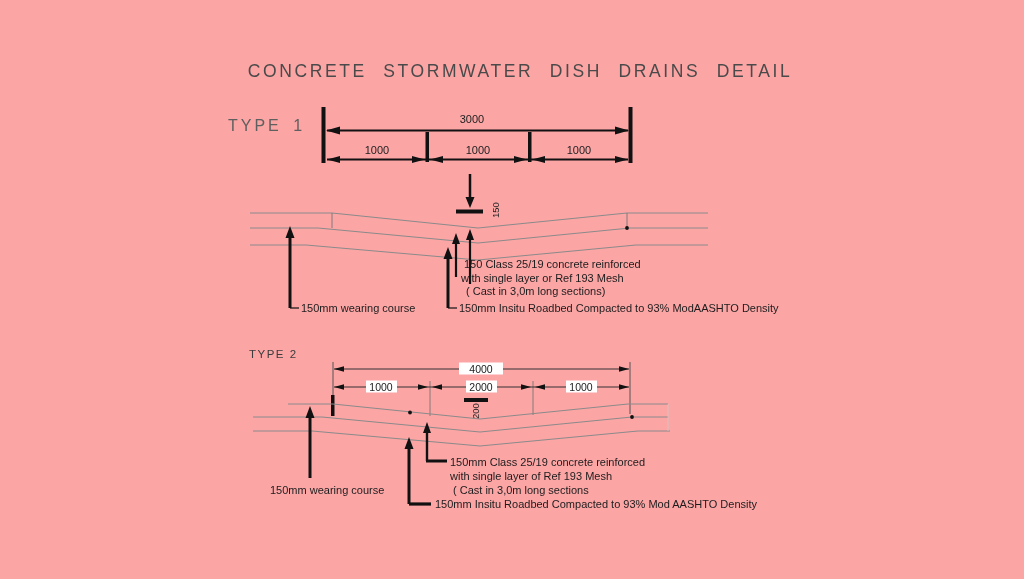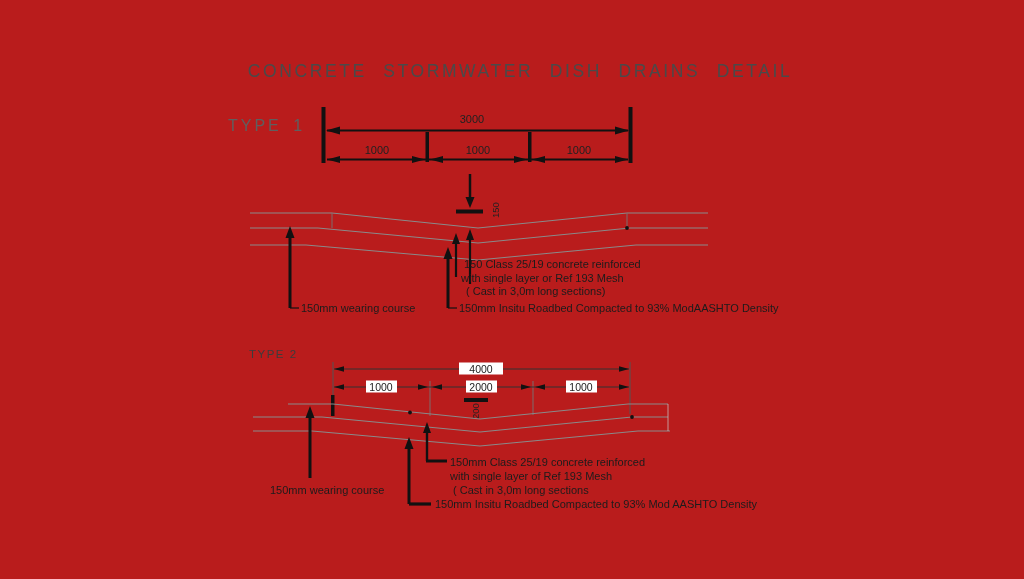--- a/index.html
+++ b/index.html
@@ -1,16 +1,16 @@
 <!DOCTYPE html>
 <html><head>
 <meta charset="utf-8">
 <style>
   html,body{margin:0;padding:0;background:#ffffff;}
-  .page{position:relative;width:1024px;height:579px;background:#b91c1c;overflow:hidden;
+  .page{position:relative;width:1024px;height:579px;background:#fca5a5;overflow:hidden;
         font-family:"Liberation Sans", sans-serif;}
   svg{display:block;}
   text{fill:#222222;font-family:"Liberation Sans", sans-serif;}
   .title-text{font-size:17.5px;letter-spacing:2.6px;word-spacing:9px;fill:#4a4a4a;}
   .type1-label{font-size:16px;letter-spacing:3px;word-spacing:4px;fill:#5f5f5f;}
   .type2-label{font-size:11.5px;letter-spacing:1.5px;fill:#3c3c3c;}
   .dim-text{font-size:11px;fill:#222;}
   .dim-text-sm{font-size:10.5px;fill:#222;}
   .note-text{font-size:11px;fill:#1c1c1c;}
   .vdim-text{font-size:9.5px;fill:#222;}

